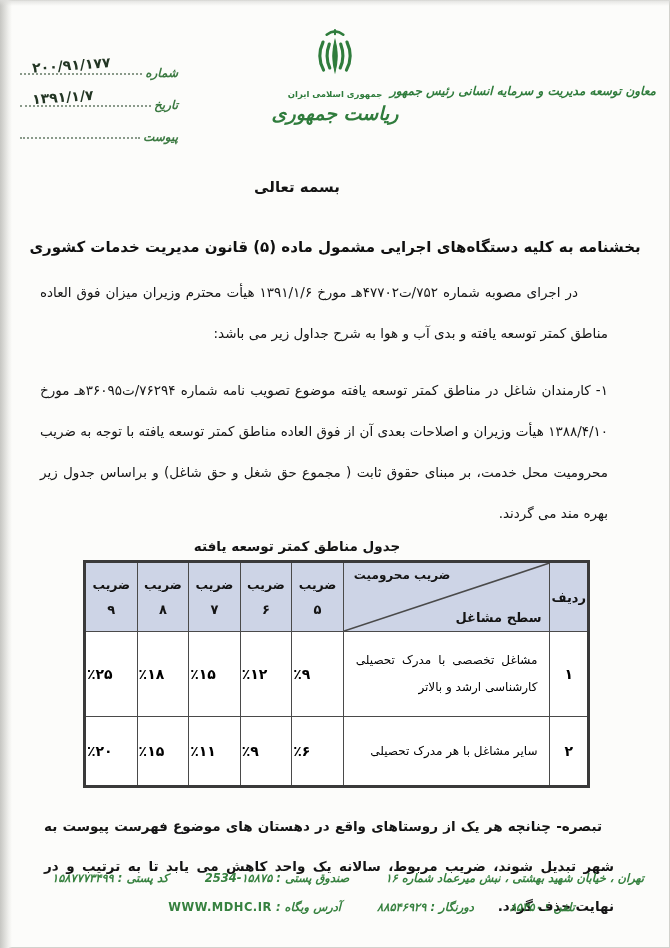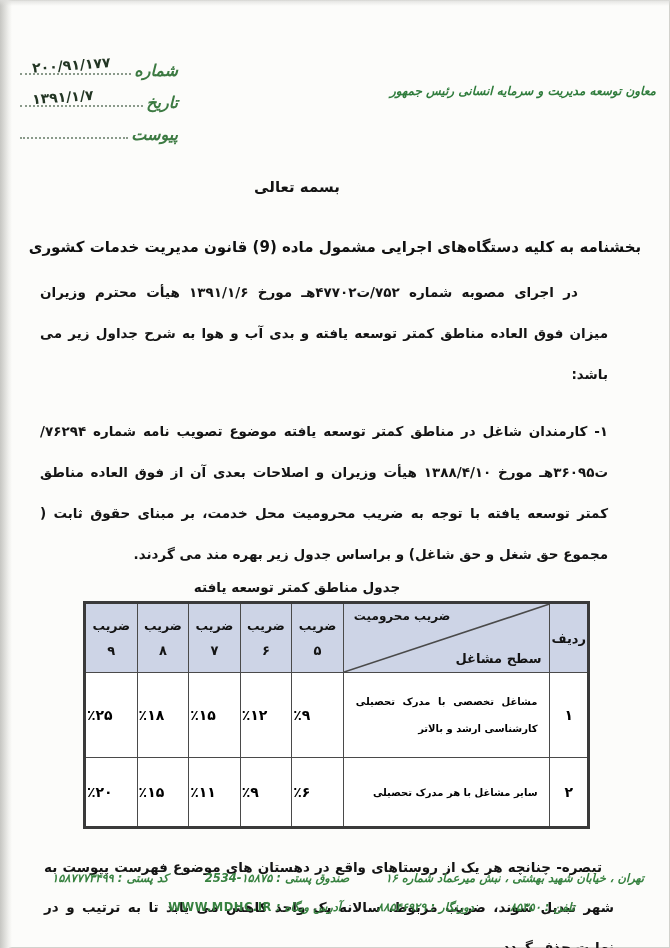--- a/index.html
+++ b/index.html
@@ -9,57 +9,57 @@
     box-shadow:inset 0 0 0 1px #d2d2cd;
   }
   .edge-left{position:absolute;left:0;top:0;width:12px;height:100%;
     background:linear-gradient(90deg,#c6c6c2,#efefec 70%,rgba(255,255,255,0));pointer-events:none;}
   .edge-top{position:absolute;left:0;top:0;width:100%;height:6px;
     background:linear-gradient(180deg,#dddddad9,rgba(255,255,255,0));pointer-events:none;}
 
   
   .fields{position:absolute;left:20px;top:48px;width:158px;}
   .field-row{position:relative;height:32px;display:flex;align-items:flex-end;direction:rtl;}
-  .field-label{color:#3c7a42;font-size:16px;font-weight:bold;font-style:italic;flex:0 0 auto;}
+  .field-label{color:#3c7a42;font-size:12px;font-weight:bold;font-style:italic;flex:0 0 auto;}
   .field-dots{flex:1 1 auto;border-bottom:2px dotted #8a9a8a;margin:0 3px 5px 0;height:0;}
   .field-value{position:absolute;left:12px;bottom:7px;color:#223523;font-weight:bold;
     font-size:14px;letter-spacing:1px;transform:rotate(-4deg);white-space:nowrap;}
 
   .emblem-block{position:absolute;left:50%;top:26px;transform:translateX(-50%);
     width:170px;text-align:center;color:#2f7c3c;}
   .republic-line{font-size:8.5px;font-weight:bold;margin-top:1px;}
   .presidency-line{font-size:19px;font-weight:bold;font-style:italic;margin-top:3px;}
 
   .deputy-title{position:absolute;right:14px;top:84px;color:#2f7c3c;font-size:12px;
     font-weight:bold;font-style:italic;white-space:nowrap;}
 
   
   .besmeleh{margin-top:178px;text-align:center;font-size:15px;font-weight:bold;color:#141414;
     transform:translateX(-38px);}
   .doc-title{margin-top:42px;text-align:center;font-size:15px;font-weight:bold;color:#101010;}
-  .para{margin:16px 62px 0 40px;font-size:13.5px;font-weight:bold;color:#141414;
+  .para{margin:16px 62px 0 40px;font-size:13.5px;font-weight:normal;color:#141414;
     line-height:41px;text-align:justify;}
   .para.indent{text-indent:30px;}
   .table-caption{margin-top:4px;text-align:center;font-size:13.5px;font-weight:bold;
     color:#141414;transform:translateX(-38px);}
 
   
   table.coef{border-collapse:collapse;margin:6px 80px 0 83px;width:507px;
     border:3px solid #3a3a3a;background:#fff;}
   table.coef th,table.coef td{border:1.5px solid #4a4a4a;}
   table.coef th{background:#cdd4e6;font-weight:bold;color:#141414;}
   .radif-th{width:32px;font-size:13px;}
   .diag-th{position:relative;width:210px;height:66px;}
   .diag-line{position:absolute;inset:0;width:100%;height:100%;}
   .diag-top{position:absolute;left:10px;top:5px;font-size:12px;font-weight:bold;}
   .diag-bottom{position:absolute;right:8px;bottom:6px;font-size:13px;font-weight:bold;}
   .coef-th{width:47px;font-size:12.5px;padding:4px 2px;}
   .coef-num{margin-top:10px;font-size:13px;}
   td.radif-cell{text-align:center;font-weight:bold;font-size:14px;}
-  td.level-cell{padding:6px 12px;font-weight:bold;font-size:10px;text-align:justify;line-height:27px;}
+  td.level-cell{padding:6px 12px;font-weight:normal;font-size:12px;text-align:justify;line-height:27px;}
   td.val-cell{text-align:left;font-weight:bold;font-size:14px;}
   tr.row-1 td{height:72px;}
   tr.row-2 td{height:56px;}
 
   .note{margin:18px 56px 0 44px;font-size:13.5px;font-weight:bold;color:#141414;
     line-height:40px;text-align:justify;text-indent:12px;}
 
   
   .footer{position:absolute;bottom:34px;left:0;width:100%;color:#36813f;font-weight:bold;font-style:italic;}
   .f-row1{display:flex;direction:rtl;justify-content:space-between;
@@ -86,26 +86,41 @@
       <span class="field-dots"></span>
       <span class="field-value">۱۳۹۱/۱/۷</span>
     </div>
     <div class="field-row">
       <span class="field-label">پیوست</span>
       <span class="field-dots"></span>
       <span class="field-value"></span>
     </div>
   </div>
 
+  <div class="emblem-block">
+    <svg width="52" height="58" viewBox="0 0 100 110">
+      <g fill="none" stroke="#2f7c3c" stroke-linecap="round">
+        <path d="M50 26 C44 48 44 66 50 88 C56 66 56 48 50 26 Z" fill="#2f7c3c" stroke-width="2"></path>
+        <path d="M39 34 Q30 58 40 80" stroke-width="6"></path>
+        <path d="M27 30 Q14 58 28 84" stroke-width="6"></path>
+        <path d="M61 34 Q70 58 60 80" stroke-width="6"></path>
+        <path d="M73 30 Q86 58 72 84" stroke-width="6"></path>
+        <path d="M34 16 Q50 3 66 16" stroke-width="5"></path>
+        <path d="M50 7 L50 15" stroke-width="4"></path>
+      </g>
+    </svg>
+    <div class="republic-line">جمهوری اسلامی ایران</div>
+    <div class="presidency-line">ریاست جمهوری</div>
+  </div>
 
   <div class="deputy-title">معاون توسعه مدیریت و سرمایه انسانی رئیس جمهور</div>
 
   <div class="besmeleh">بسمه تعالی</div>
 
-  <div class="doc-title">بخشنامه به کلیه دستگاه‌های اجرایی مشمول ماده (9) قانون مدیریت خدمات کشوری</div>
+  <div class="doc-title">بخشنامه به کلیه دستگاه‌های اجرایی مشمول ماده (۵) قانون مدیریت خدمات کشوری</div>
 
   <p class="para indent">در اجرای مصوبه شماره ۷۵۲/ت۴۷۷۰۲هـ مورخ ۱۳۹۱/۱/۶ هیأت محترم وزیران میزان فوق العاده مناطق کمتر توسعه یافته و بدی آب و هوا به شرح جداول زیر می باشد:</p>
   <p class="para">۱- کارمندان شاغل در مناطق کمتر توسعه یافته موضوع تصویب نامه شماره ۷۶۲۹۴/ت۳۶۰۹۵هـ مورخ ۱۳۸۸/۴/۱۰ هیأت وزیران و اصلاحات بعدی آن از فوق العاده مناطق کمتر توسعه یافته با توجه به ضریب محرومیت محل خدمت، بر مبنای حقوق ثابت ( مجموع حق شغل و حق شاغل) و براساس جدول زیر بهره مند می گردند.</p>
 
   <div class="table-caption">جدول مناطق کمتر توسعه یافته</div>
 
   <table class="coef">
     <tbody>
         <tr>
       <th class="radif-th">ردیف</th>

